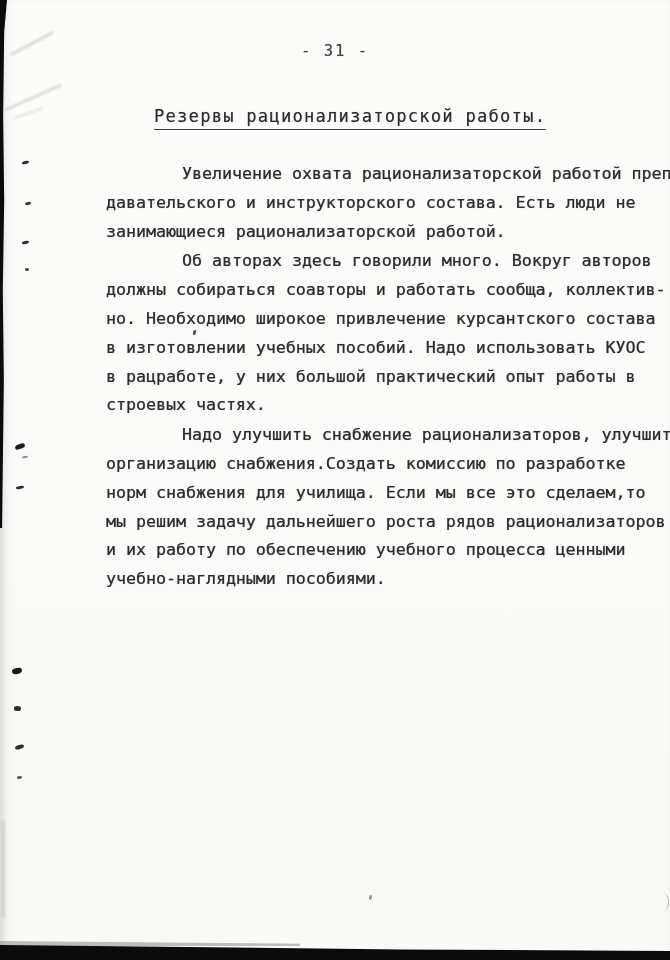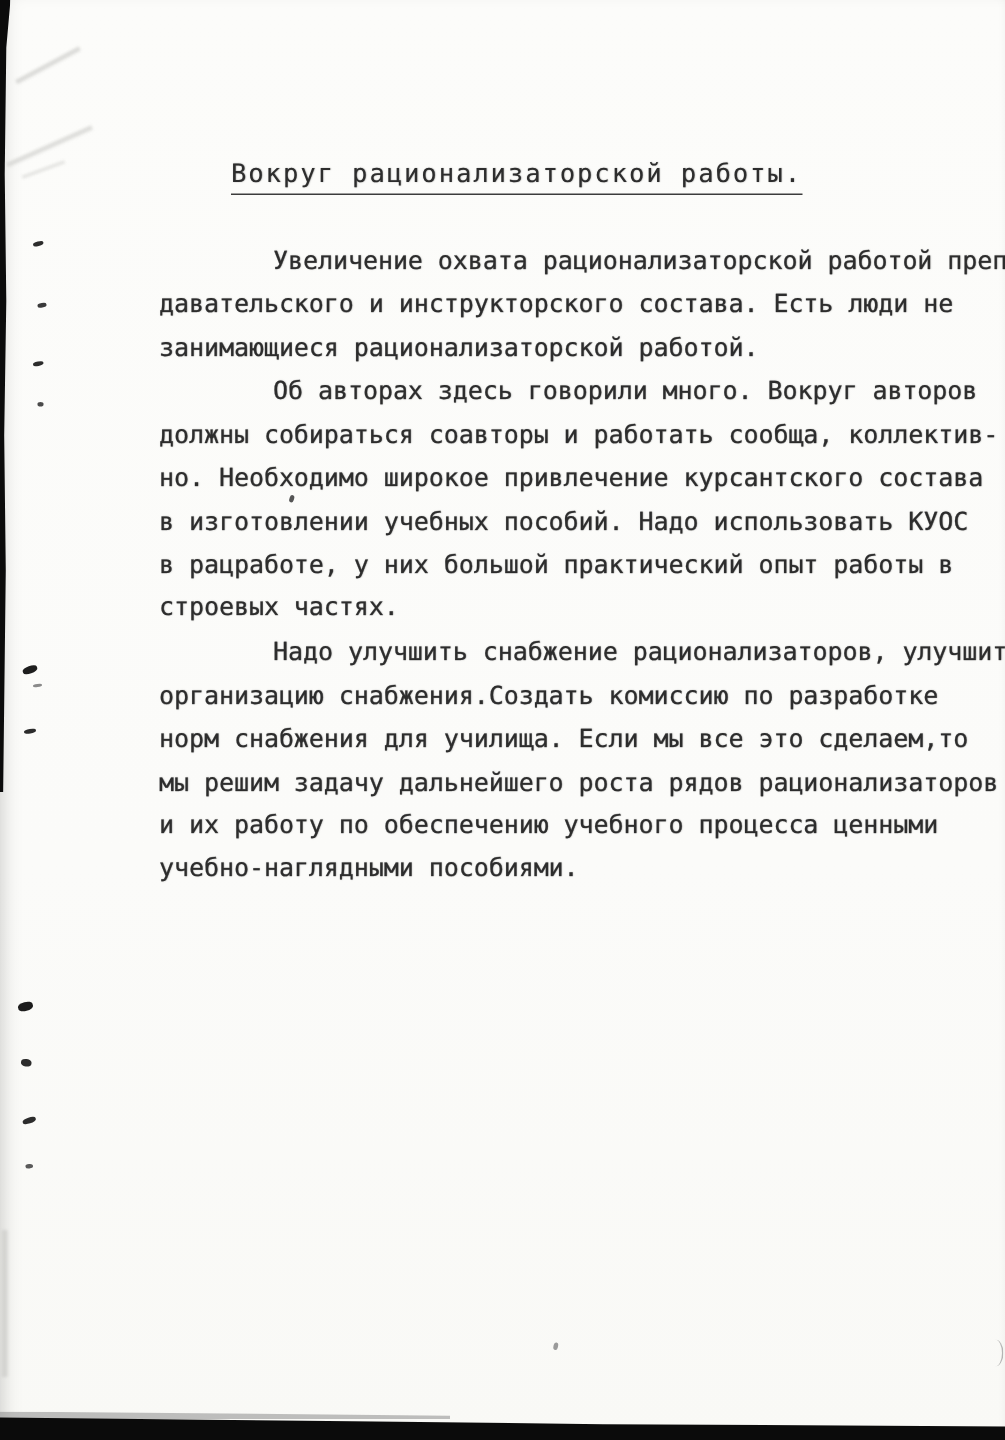--- a/index.html
+++ b/index.html
@@ -103,22 +103,23 @@
   <div class="speck s6"></div>
   <div class="speck s7"></div>
   <div class="speck s8"></div>
   <div class="speck s9"></div>
   <div class="speck s10"></div>
   <div class="speck s11"></div>
   <div class="speck s12"></div>
   <div class="speck s13"></div>
   <div class="curve-mark"></div>
 
+  <div class="page-number">- 31 -</div>
 
-  <div class="title">Вокруг рационализаторской работы.</div>
+  <div class="title">Резервы рационализаторской работы.</div>
 
   <div class="body-text">
     <div class="para">
       <div class="tl ind">Увеличение охвата рационализаторской работой препо-</div>
       <div class="tl">давательского и инструкторского состава. Есть люди не</div>
       <div class="tl">занимающиеся рационализаторской работой.</div>
     </div>
     <div class="para">
       <div class="tl ind">Об авторах здесь говорили много. Вокруг авторов</div>
       <div class="tl">должны собираться соавторы и работать сообща, коллектив-</div>

